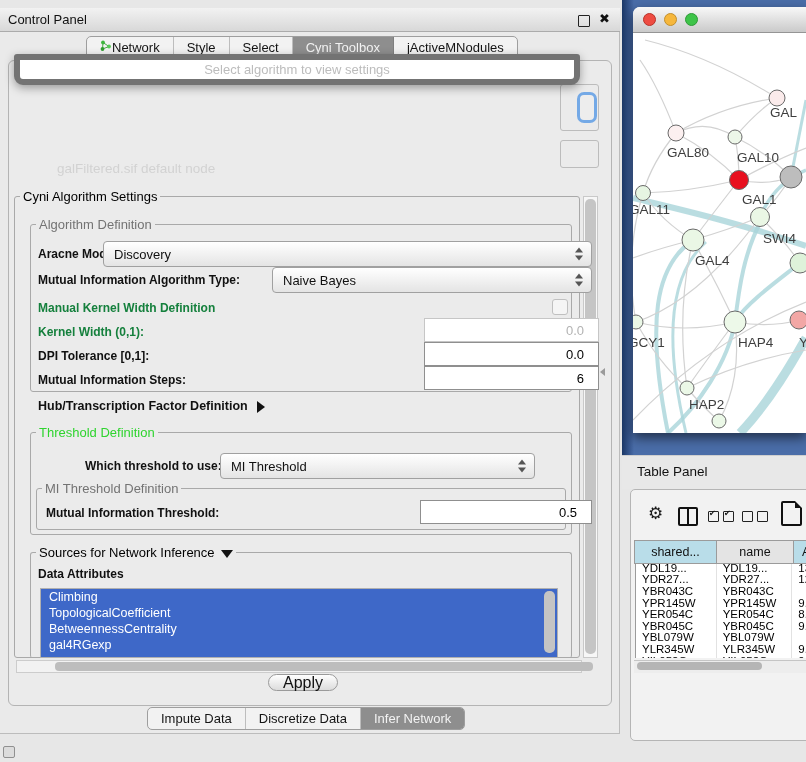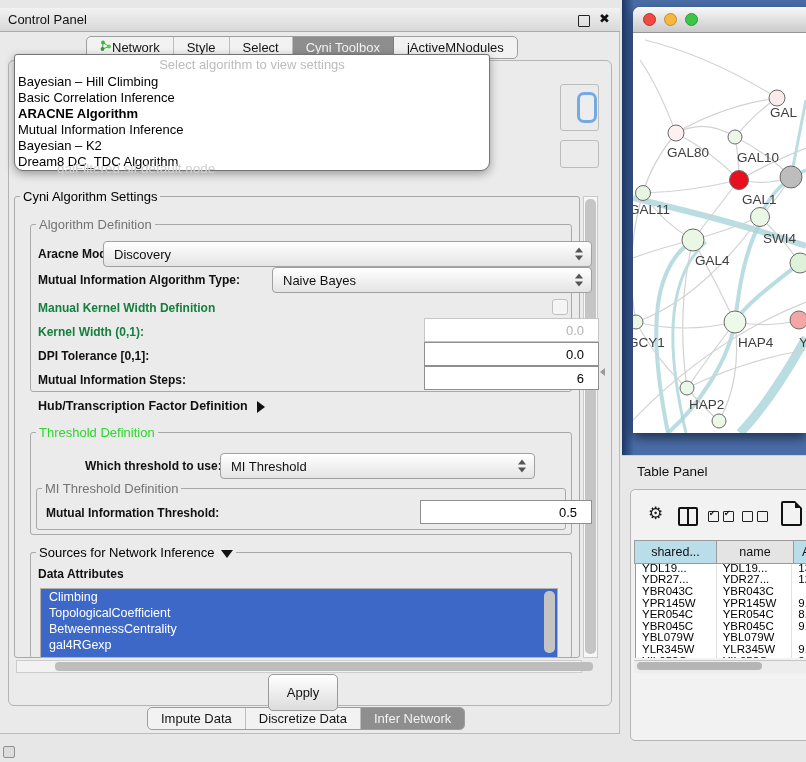--- a/index.html
+++ b/index.html
@@ -17,21 +17,21 @@
 
   
   .segbar{display:flex;height:23px;border:1px solid #9e9e9e;border-radius:5px;background:#f2f2f2;overflow:hidden}
   .segbar .tab{display:flex;align-items:center;padding:0 13px;font-size:13px;color:#141414;border-right:1px solid #bdbdbd;white-space:nowrap}
   .segbar .tab:last-child{border-right:none}
   .segbar .tab.selected{background:#8e8e8e;color:#f3f3f3;border-right-color:#7f7f7f}
   #top-tabs{left:86px;top:36px}
   #bottom-tabs{left:147px;top:707px}
 
   
-  #algo-popup{left:14px;top:54px;width:476px;border:1px solid #737373;border-radius:3px 3px 9px 9px;background:#fff;box-shadow:0 3px 10px rgba(0,0,0,.35);z-index:50}
+  #algo-popup{left:14px;top:54px;width:566px;border:6px solid #737373;border-radius:3px 3px 9px 9px;background:#fff;box-shadow:0 3px 10px rgba(0,0,0,.35);z-index:50}
   #algo-popup .ph{height:19px;line-height:19px;text-align:center;color:#bcbcbc;font-size:13px}
   #algo-popup .item{height:16px;line-height:16px;padding-left:3px;font-size:13px;color:#000}
   #algo-popup .item.selected{font-weight:bold}
   #bg-fragment{left:57px;top:161px;font-size:13.5px;color:#d2d2d2;z-index:60;pointer-events:none;white-space:nowrap}
   .frag-box{border:1px solid #bcbcbc;border-radius:3px;z-index:4}
   #focus-frag{left:577px;top:92px;width:20px;height:31px;border:3px solid #74a9e6;border-radius:7px;background:#ededed;z-index:5}
 
   
   .group{border:1px solid #a9a9a9;border-radius:3px}
   .legend{position:absolute;font-size:13px;background:#ebebeb;padding:0 3px;white-space:nowrap;z-index:12}
@@ -56,21 +56,21 @@
   #attr-list{left:40px;top:588px;width:518px;height:70px;background:#3e68c8;border:1px solid #b0b0b0;overflow:hidden;z-index:11}
   #attr-list .aitem{height:16px;line-height:16px;padding-left:8px;font-size:12.5px;color:#fff;background:#3e68c8}
   #attr-scroll{left:544px;top:591px;width:11px;height:62px;background:#c4c4c4;border-radius:5px;z-index:12}
 
   
   #v-track{left:583px;top:196px;width:15px;height:462px;background:#f7f7f7;border:1px solid #c9c9c9;z-index:9}
   #v-thumb{left:585px;top:199px;width:11px;height:455px;background:#c5c5c5;border-radius:5px;z-index:10}
   #h-track{left:16px;top:660px;width:566px;height:13px;background:#f2f2f2;border:1px solid #cccccc;z-index:9}
   #h-thumb{left:55px;top:662px;width:538px;height:9px;background:#bdbdbd;border-radius:4px;z-index:10}
 
-  #apply-btn{left:268px;top:674px;width:70px;height:37px;border:1px solid #9a9a9a;border-radius:5px;background:linear-gradient(#ffffff,#dcdcdc);font-size:13px;color:#111;display:flex;align-items:center;justify-content:center;z-index:11}
+  #apply-btn{left:268px;top:674px;width:70px;height:17px;border:1px solid #9a9a9a;border-radius:10px;background:linear-gradient(#ffffff,#dcdcdc);font-size:16px;color:#111;display:flex;align-items:center;justify-content:center;z-index:11}
 
   #splitter-handle{left:600px;top:368px;width:0;height:0;border-top:4px solid transparent;border-bottom:4px solid transparent;border-right:5px solid #9a9a9a}
 
   
   #desktop{left:622px;top:0;width:184px;height:455px;background:#4a6da8}
   #desktop-strip{left:622px;top:0;width:12px;height:455px;background:linear-gradient(90deg,#1b3766,#36568e 60%,#4a6da8)}
   #net-window{left:633px;top:7px;width:173px;height:426px;border-radius:7px 0 0 0;box-shadow:0 5px 12px rgba(0,0,0,.55);background:#fff}
   #net-titlebar{position:absolute;left:0;top:0;width:100%;height:26px;background:linear-gradient(#f8f8f8,#cacaca);border-bottom:1px solid #959595;border-radius:7px 0 0 0;display:flex;align-items:center;padding-left:10px;gap:8px;box-sizing:border-box}
   .tl{width:13px;height:13px;border-radius:50%;box-sizing:border-box}
   .tl.red{background:#ee4c42;border:1px solid #b73229}
@@ -144,28 +144,20 @@
     </div>
 
   <div class="abs" id="cp-content"></div>
 
   <div class="abs frag-box" style="left:560px;top:84px;width:39px;height:47px"></div>
   <div class="abs frag-box" style="left:560px;top:140px;width:39px;height:28px"></div>
   <div class="abs" id="focus-frag"></div>
 
   <div class="abs" id="algo-popup">
     <div class="ph">Select algorithm to view settings</div>
-    <div>
-        <div class="item">Bayesian – Hill Climbing</div>
-        <div class="item">Basic Correlation Inference</div>
-        <div class="item selected">ARACNE Algorithm</div>
-        <div class="item">Mutual Information Inference</div>
-        <div class="item">Bayesian – K2</div>
-        <div class="item">Dream8 DC_TDC Algorithm</div>
-      </div>
   </div>
   <div class="abs" id="bg-fragment">galFiltered.sif default node</div>
 
   <div class="abs group" style="left:14px;top:196px;width:566px;height:462px;background:#ebebeb"></div>
   <span class="legend" style="left:20px;top:189px">Cyni Algorithm Settings</span>
 
   <div class="abs group" style="left:30px;top:224px;width:542px;height:168px"></div>
   <span class="legend blue" style="left:36px;top:217px">Algorithm Definition</span>
 
   <span class="lbl" style="left:38px;top:247px">Aracne Mode:</span>

